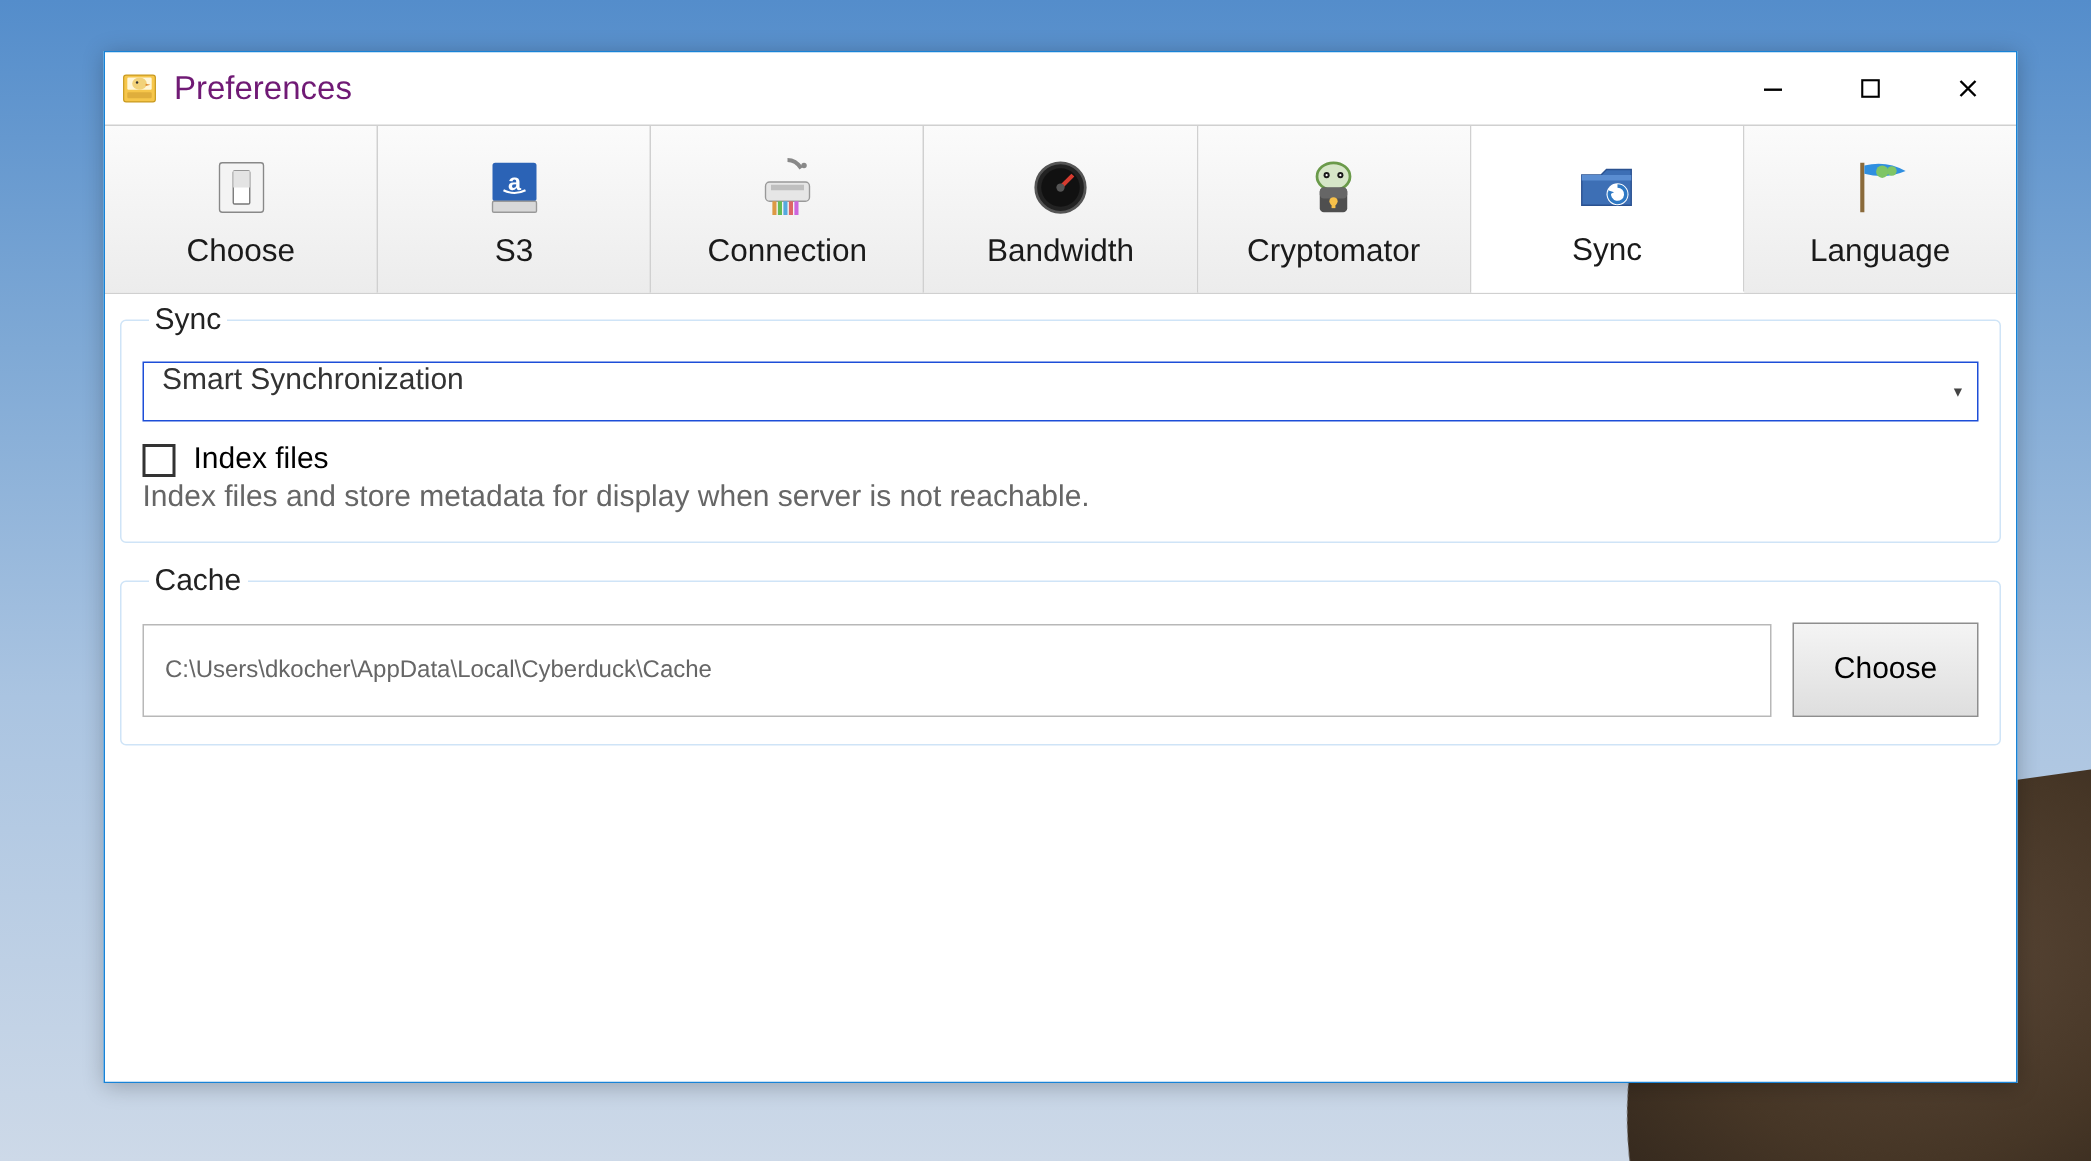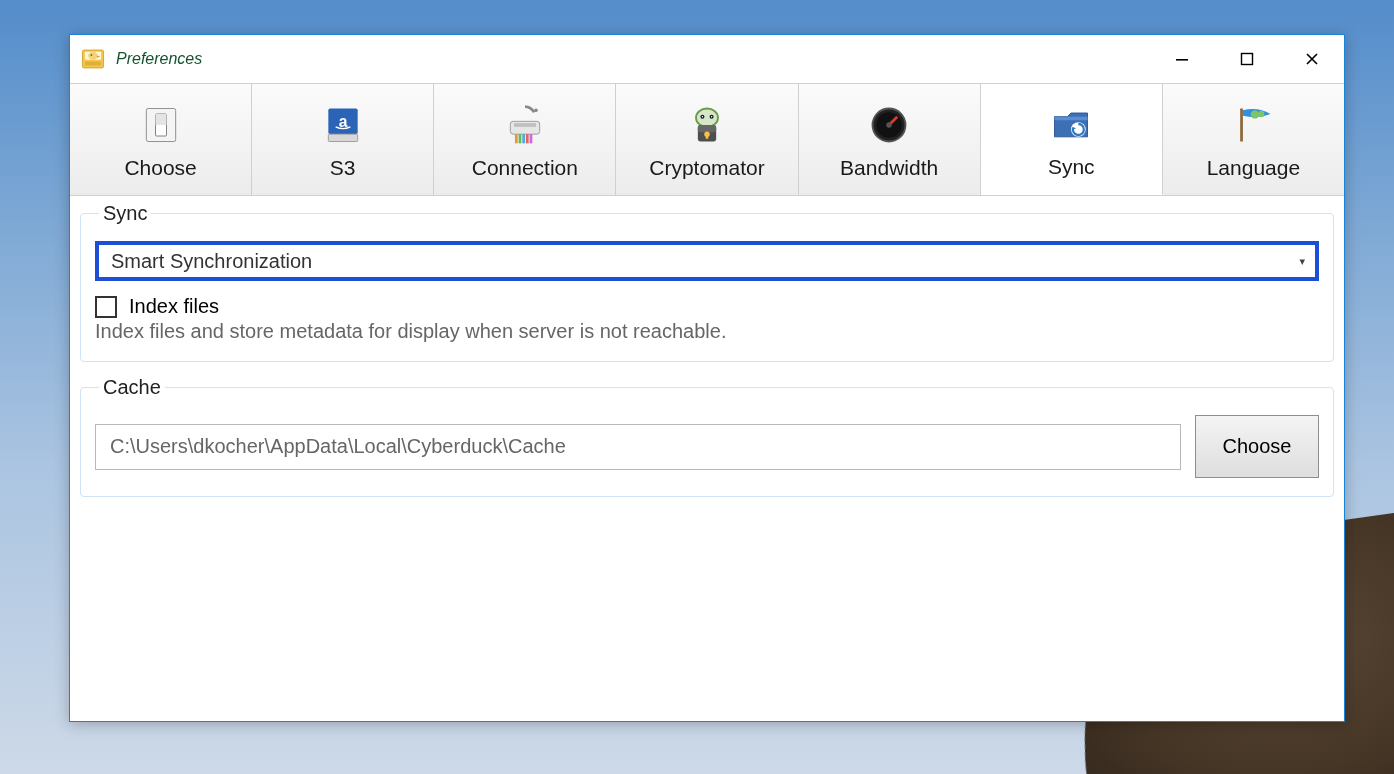--- a/index.html
+++ b/index.html
@@ -40,23 +40,22 @@
     padding-left: 10px;
     background: #fff;
   }
   .titlebar .app-icon {
     width: 26px; height: 26px;
     margin-right: 10px;
     display: inline-flex;
     align-items: center; justify-content: center;
   }
   .titlebar .title {
-    font-size: 16px;
-    color: #14532d;
-    font-style: italic;
+    font-size: 22px;
+    color: #701a75;
   }
   .win-controls {
     margin-left: auto;
     display: flex;
     height: 100%;
   }
   .win-btn {
     width: 65px; height: 48px;
     display: flex; align-items: center; justify-content: center;
     font-size: 18px;
@@ -110,24 +109,23 @@
   fieldset.group legend {
     font-size: 20px;
     color: #222;
     padding: 0 4px;
     margin-left: 4px;
   }
 
   .select {
     width: 100%;
     height: 40px;
-    border: 4px solid #1d4ed8;
-    background: #fff;
-    display: flex;
-    align-items: center;
+    border: 1px solid #1d4ed8;
+    background: #fff;
+    display: flex;
     padding: 0 12px;
     font-size: 20px;
     color: #333;
     position: relative;
   }
   .select .caret {
     position: absolute; right: 10px; top: 50%; transform: translateY(-50%);
     font-size: 11px; color: #444;
   }
 
@@ -151,25 +149,25 @@
     color: #666;
   }
 
   .cache-row {
     display: flex;
     gap: 14px;
     align-items: center;
   }
   .path-input {
     flex: 1;
-    height: 46px;
+    height: 62px;
     border: 1px solid #b8b8b8;
     background: #fff;
     padding: 0 14px;
-    font-size: 20px;
+    font-size: 16px;
     color: #666;
     display: flex;
     align-items: center;
   }
   .btn {
     height: 63px;
     min-width: 124px;
     padding: 0 22px;
     border: 1px solid #8e8e8e;
     background: linear-gradient(180deg, #f4f4f4 0%, #dedede 100%);
@@ -253,46 +251,46 @@
             <rect x="25" y="34" width="3" height="10" fill="#d66"></rect>
             <rect x="29" y="34" width="3" height="10" fill="#c6d"></rect>
         </svg>
       </span>
       <span class="tlabel">Connection</span>
     </div>
 
     <div class="tool">
       <span class="ticon">
         <svg viewBox="0 0 48 48" width="44" height="44">
+          <circle cx="24" cy="24" r="18" fill="#222" stroke="#555" stroke-width="2"></circle>
+          <circle cx="24" cy="24" r="14" fill="#111"></circle>
+          <path d="M24 24 L33 15" stroke="#d63b2f" stroke-width="3"></path>
+          <circle cx="24" cy="24" r="3" fill="#555"></circle>
+        </svg>
+      </span>
+      <span class="tlabel">Bandwidth</span>
+    </div>
+
+    <div class="tool">
+      <span class="ticon">
+        <svg viewBox="0 0 48 48" width="44" height="44">
           <ellipse cx="24" cy="16" rx="12" ry="10" fill="#d6e6c8" stroke="#6a9a4a" stroke-width="2"></ellipse>
           <circle cx="19" cy="15" r="2.2" fill="#1a1a1a"></circle>
             <circle cx="29" cy="15" r="2.2" fill="#1a1a1a"></circle>
           <circle cx="19" cy="15" r="0.8" fill="#fff"></circle>
             <circle cx="29" cy="15" r="0.8" fill="#fff"></circle>
           <rect x="14" y="24" width="20" height="18" rx="3" fill="#4f4f4f"></rect>
           <rect x="14" y="24" width="20" height="8" rx="3" fill="#666"></rect>
           <circle cx="24" cy="34" r="3" fill="#f6c04a"></circle>
           <rect x="22.6" y="34" width="2.8" height="5" fill="#f6c04a"></rect>
         </svg>
       </span>
       <span class="tlabel">Cryptomator</span>
     </div>
 
-    <div class="tool">
-      <span class="ticon">
-        <svg viewBox="0 0 48 48" width="44" height="44">
-          <circle cx="24" cy="24" r="18" fill="#222" stroke="#555" stroke-width="2"></circle>
-          <circle cx="24" cy="24" r="14" fill="#111"></circle>
-          <path d="M24 24 L33 15" stroke="#d63b2f" stroke-width="3"></path>
-          <circle cx="24" cy="24" r="3" fill="#555"></circle>
-        </svg>
-      </span>
-      <span class="tlabel">Bandwidth</span>
-    </div>
-
     <div class="tool active">
       <span class="ticon">
         <svg viewBox="0 0 48 48" width="44" height="44">
           <path d="M6 16 h14 l4 -4 h18 v26 h-36 z" fill="#3d6fb5" stroke="#2a5190"></path>
           <path d="M6 16 h36 v4 h-36 z" fill="#5a8dd1"></path>
           <circle cx="32" cy="30" r="8" fill="#fff"></circle>
           <path d="M32 24 a6 6 0 1 1 -5.7 4.2" fill="none" stroke="#2f79c4" stroke-width="2.5"></path>
           <path d="M25 27 l1.5 3 l3 -1.5 z" fill="#2f79c4"></path>
         </svg>
       </span>

